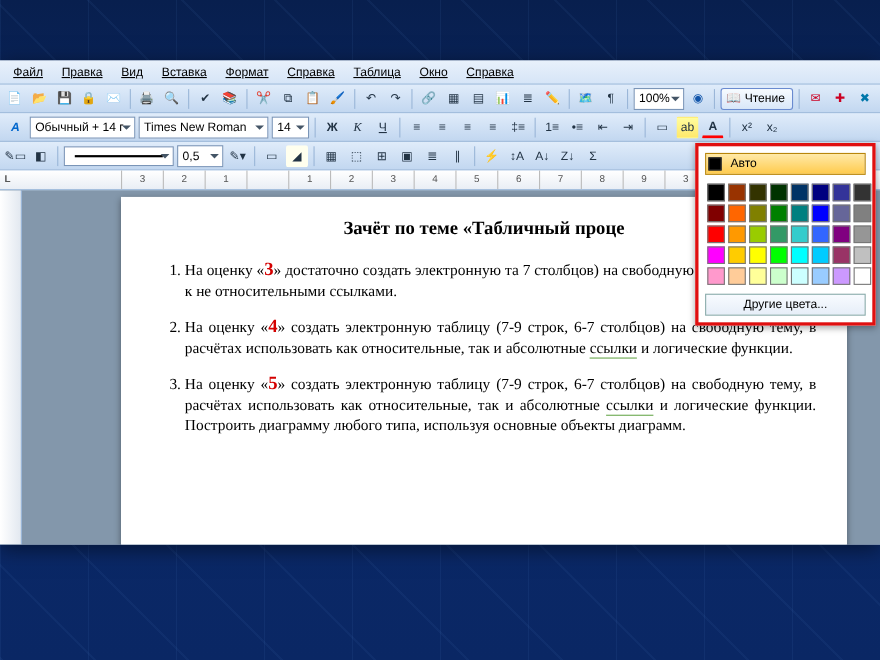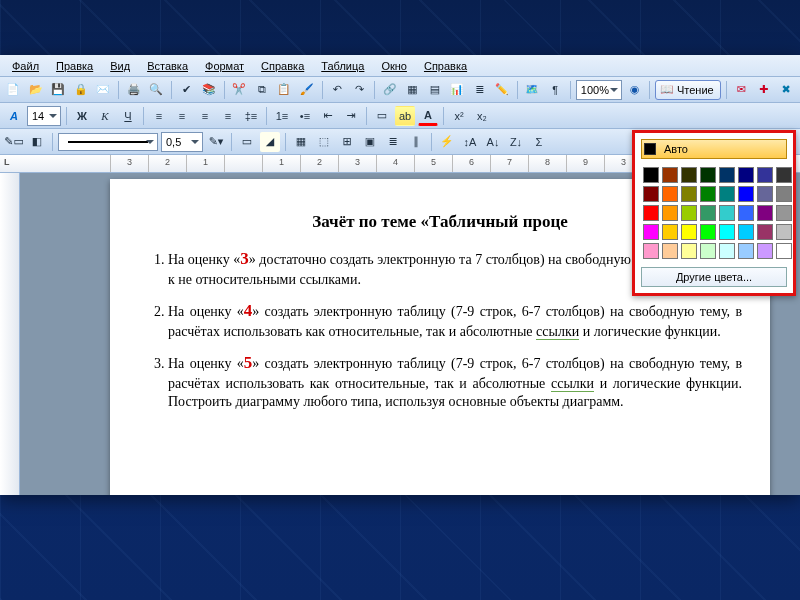--- a/index.html
+++ b/index.html
@@ -145,21 +145,21 @@
     position: absolute; left: 0; top: 0; bottom: 0; width: 20px;
     background: linear-gradient(90deg,#fff,#e2e8f0);
     border-right: 1px solid #9ab6d8;
   }
   .page {
     position: absolute;
     left: 110px; top: 6px;
     width: 660px; height: 340px;
     background: #fff;
     box-shadow: 0 2px 6px rgba(0,0,0,.4);
-    padding: 26px 28px;
+    padding: 12px 28px;
     font-family: "Times New Roman", serif;
     font-size: 14px;
     line-height: 1.35;
   }
   .doc-title { text-align: center; font-weight: bold; font-size: 17px; margin: 6px 0 14px; }
   ol.doc { margin: 0; padding-left: 30px; }
   ol.doc li { margin-bottom: 10px; text-align: justify; }
   .grade { color: #d40000; font-weight: bold; font-size: 17px; }
   .uline { border-bottom: 1px solid #6aa84f; }
 
@@ -255,20 +255,22 @@
       <span>Чтение</span>
     </span>
     <span class="sep"></span>
     <span class="tbtn" style="color:#c02">✉︎</span>
     <span class="tbtn" style="color:#c02">✚</span>
     <span class="tbtn" style="color:#07a">✖︎</span>
   </div>
 
   <div class="toolbar">
     <span class="tbtn" style="color:#06c;font-style:italic;font-weight:bold">A</span>
+    <span class="combo stylecombo">Обычный + 14 г</span>
+    <span class="combo fontcombo">Times New Roman</span>
     <span class="combo sizecombo">14</span>
     <span class="sep"></span>
     <span class="tbtn bold">Ж</span>
     <span class="tbtn ital">К</span>
     <span class="tbtn" style="text-decoration:underline">Ч</span>
     <span class="sep"></span>
     <span class="tbtn">≡</span>
     <span class="tbtn">≡</span>
     <span class="tbtn">≡</span>
     <span class="tbtn">≡</span>

